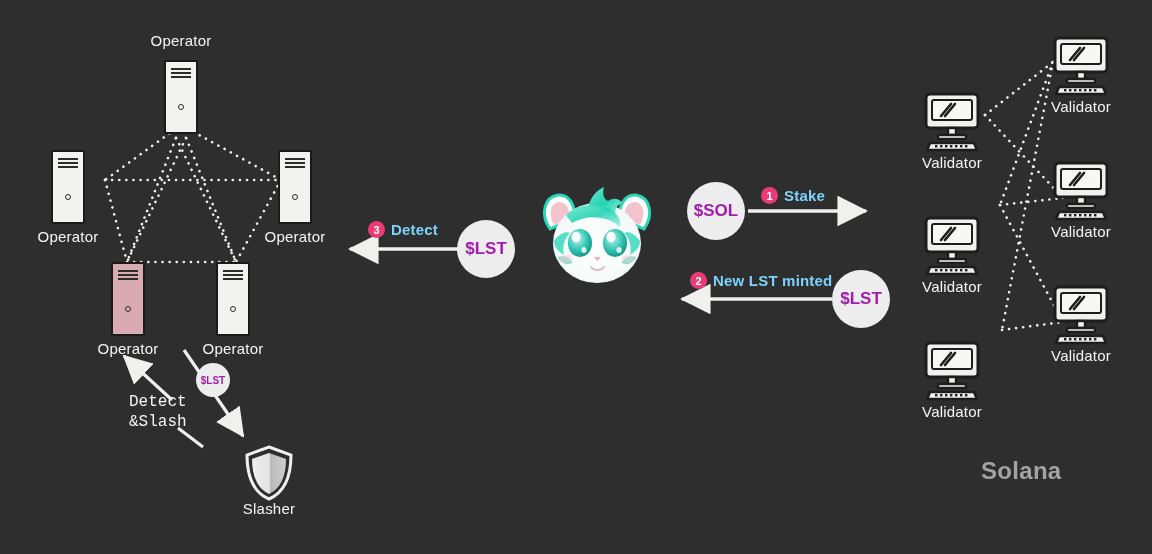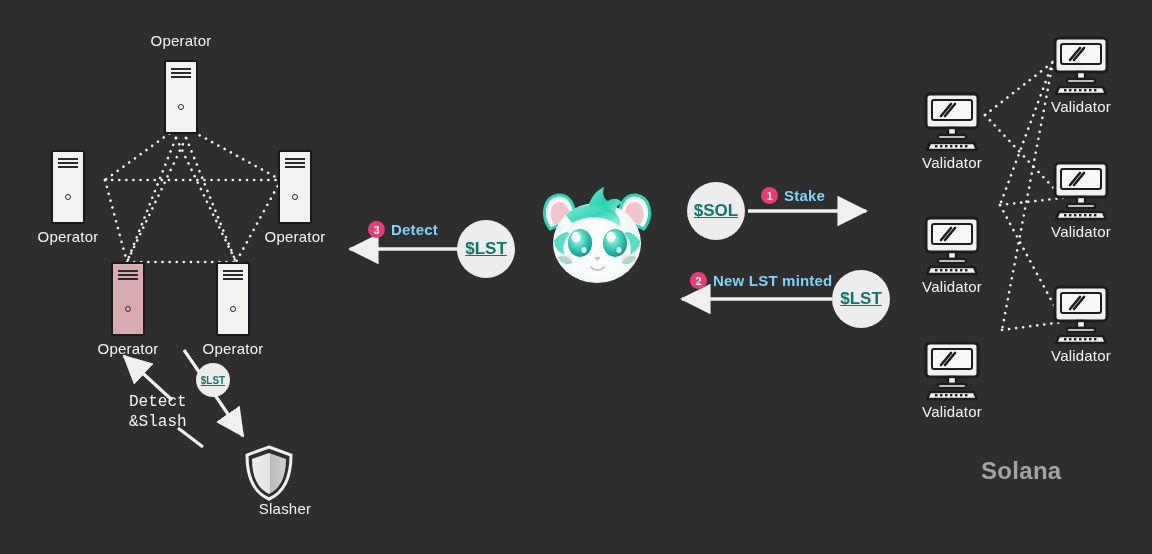--- a/index.html
+++ b/index.html
@@ -43,21 +43,21 @@
     color:#f4f4f2;font-size:15px;white-space:nowrap;letter-spacing:.2px;
   }
 
   
   .validator{width:62px;height:60px;position:relative;}
 
   
   .token{
     position:absolute;border-radius:50%;
     background:#ededed;display:flex;align-items:center;justify-content:center;
-    color:#0f766e;font-weight:bold;text-decoration:underline;
+    color:#a21caf;font-weight:bold;
   }
   .token.big{width:58px;height:58px;font-size:17px;}
   .token.sm{width:34px;height:34px;font-size:10px;}
 
   
   .steplabel{
     position:absolute;display:flex;align-items:center;gap:6px;white-space:nowrap;
   }
   .badge{
     width:17px;height:17px;border-radius:50%;
@@ -205,21 +205,21 @@
   </div>
 
   <div class="token sm" style="left:196px;top:363px;">$LST</div>
 
   <div class="shield" style="left:243px;top:444px;">
     <svg viewBox="0 0 52 58" width="52" height="58">
       <path d="M26,3 L48,11 C48,34 40,49 26,55 C12,49 4,34 4,11 Z" fill="none" stroke="#efefef" stroke-width="3"></path>
       <path d="M26,9 L43,15 C43,33 37,45 26,50 C15,45 9,33 9,15 Z" fill="url(#shieldGrad)"></path>
     </svg>
   </div>
-  <div class="caption" style="left:269px;top:500px;margin-left:16px;">Slasher</div>
+  <div class="caption" style="left:269px;top:500px;">Slasher</div>
 
   <div class="steplabel" style="left:368px;top:221px;">
     <span class="badge">3</span>
     <span class="steptext">Detect</span>
   </div>
   <div class="token big" style="left:457px;top:220px;">$LST</div>
 
   <div class="mascot" style="left:536px;top:185px;">
     <svg viewBox="0 0 122 104" width="122" height="104">
 

